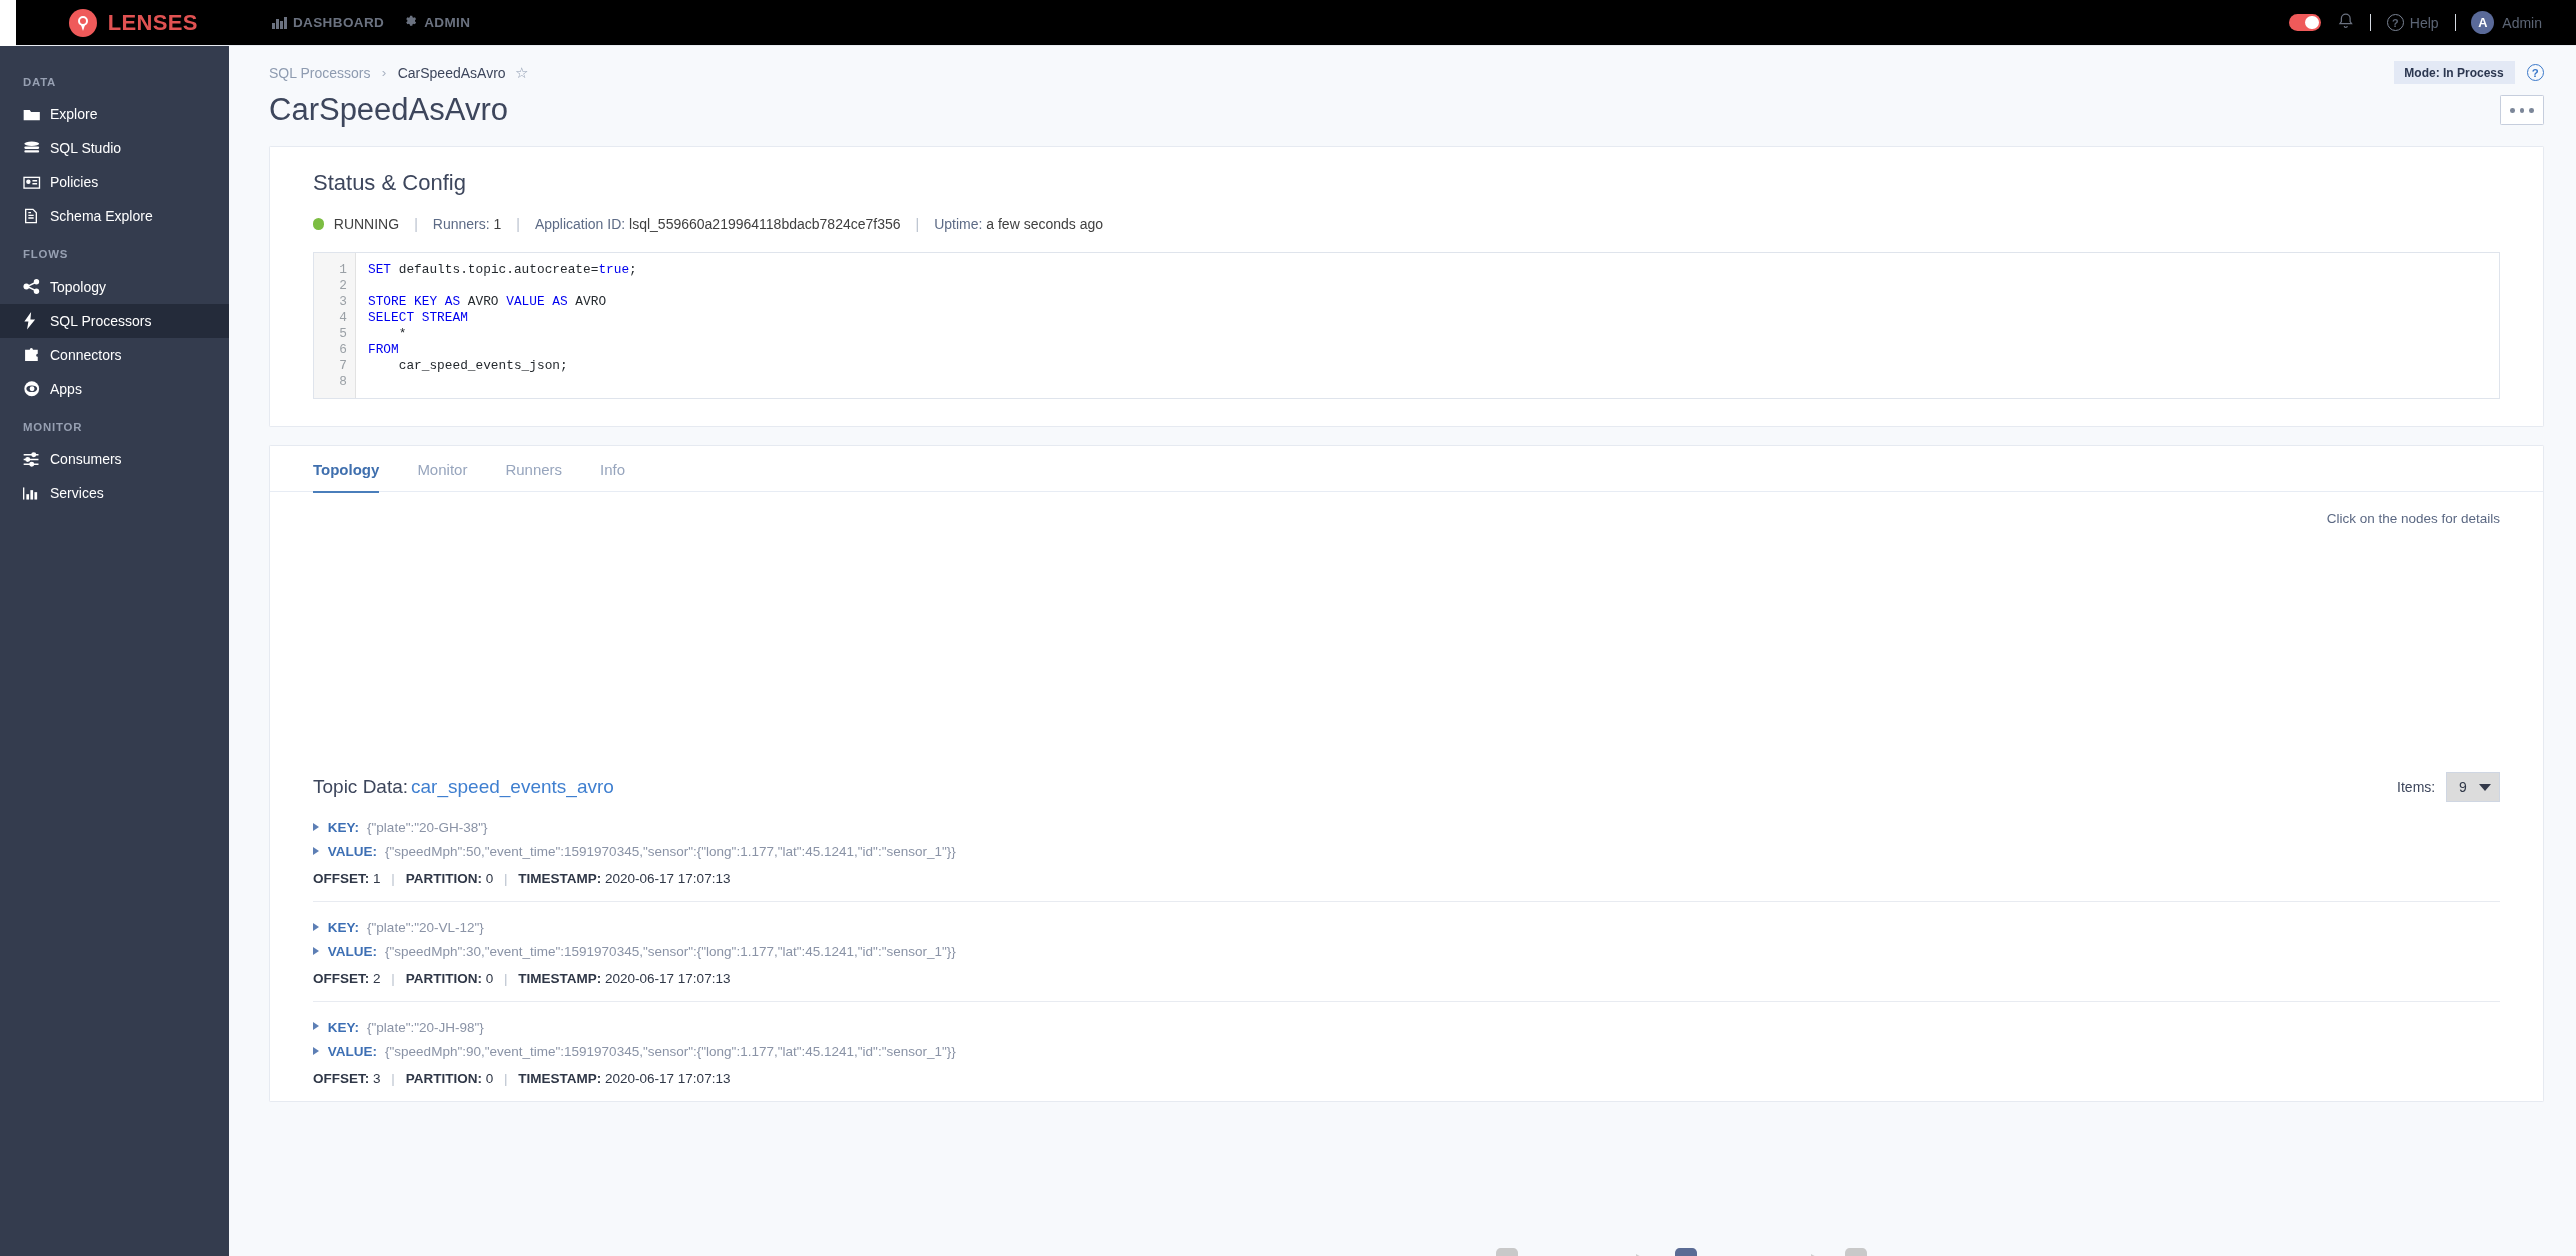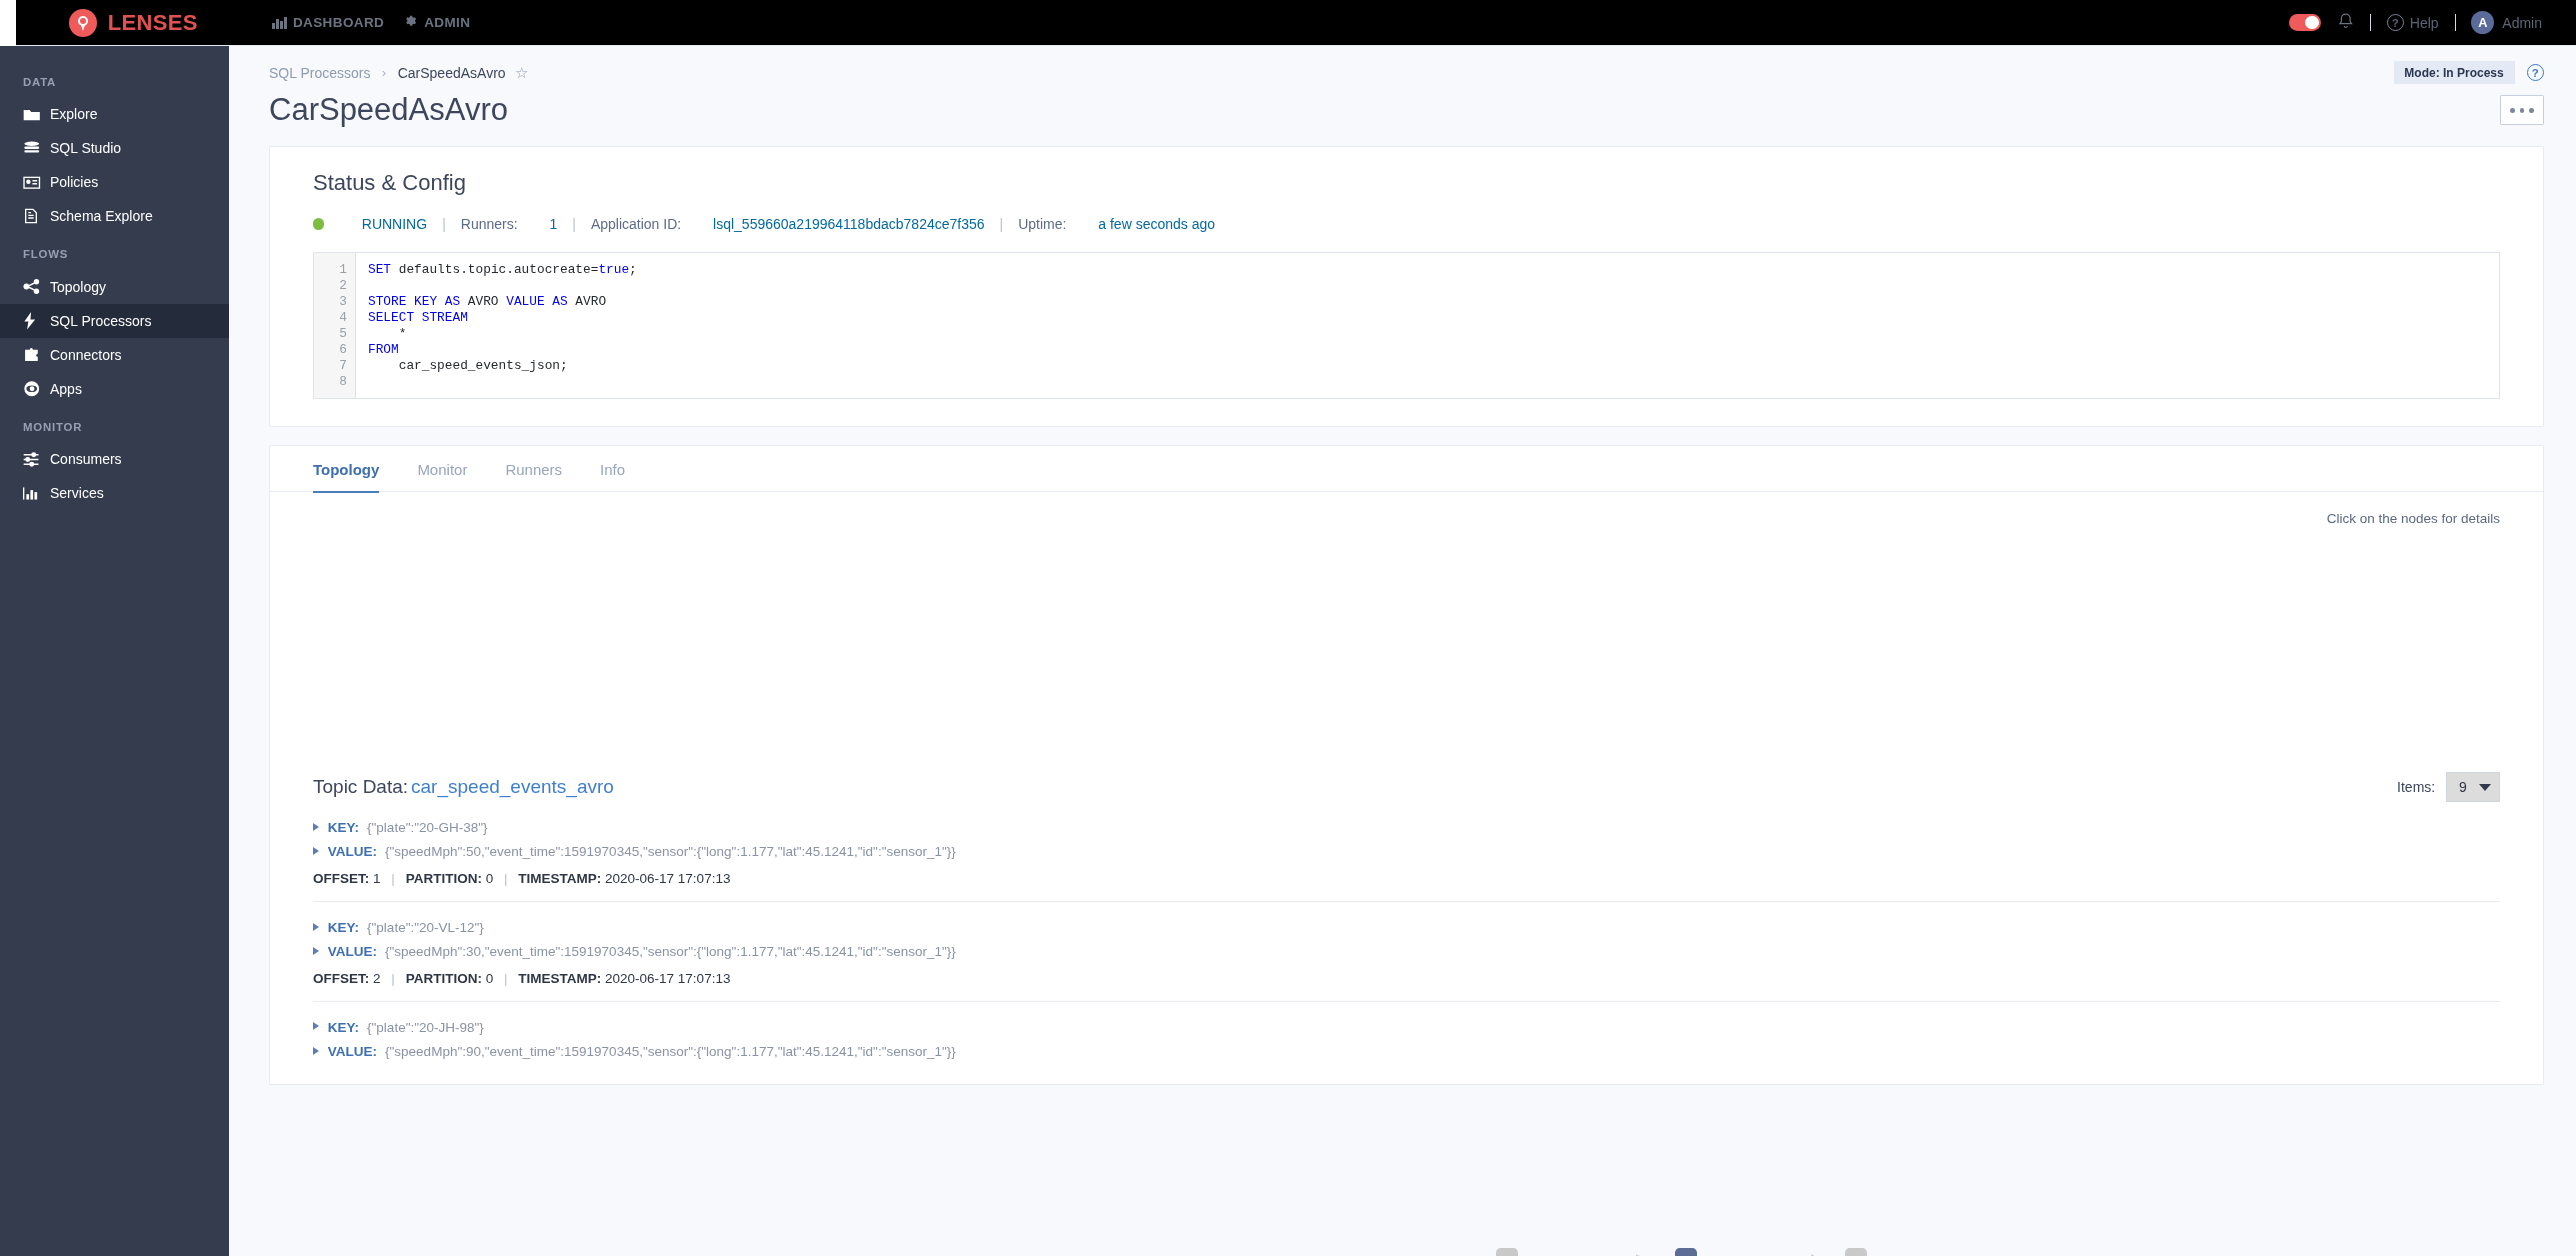--- a/index.html
+++ b/index.html
@@ -100,21 +100,21 @@
   .card {
     background: #ffffff; border: 0.7px solid #e6eaf1; margin: 17.5px 32px 0 40px;
     border-radius: 1.3px;
   }
   .card-pad { padding: 23px 43px 27px 43px; }
 
   .section-title { font-size: 22px; color: #3d465c; margin-bottom: 20px; }
   .statusline { display: flex; align-items: center; font-size: 14px; color: #3d465c; }
   .dot-green { width: 11.4px; height: 11.4px; border-radius: 50%; background: #7cbd42; margin-right: 9.4px; }
   .st-label { color: #5d6b86; }
-  .st-strong { color: #0369a1; margin-left: 28px; }
+  .st-strong { color: #404040; }
   .st-sep { color: #b9c1ce; margin: 0 15px; }
 
   
   .codeblock { margin-top: 20px; border: 0.7px solid #dfe4ec; background: #ffffff; display: flex; }
   .gutter {
     background: #f6f6f6; border-right: 0.7px solid #e2e2e2;
     padding: 8.8px 0; text-align: right; min-width: 42px;
   }
   .gutter div { color: #9aa0a6; font-family: "Liberation Mono", monospace; font-size: 12.8px; line-height: 16px; padding-right: 8px; }
   .code { padding: 8.8px 0 8.8px 12px; flex: 1; }
@@ -456,20 +456,21 @@
               <div class="kv">
                 <span class="tri"></span>
                 <span class="kv-label">KEY:</span>
                 <span class="kv-val">{"plate":"20-JH-98"}</span>
               </div>
               <div class="kv">
                 <span class="tri"></span>
                 <span class="kv-label">VALUE:</span>
                 <span class="kv-val">{"speedMph":90,"event_time":1591970345,"sensor":{"long":1.177,"lat":45.1241,"id":"sensor_1"}}</span>
               </div>
+              <div class="meta"><b>OFFSET:</b> <span class="mval">3</span><span class="msep">|</span><b>PARTITION:</b> <span class="mval">0</span><span class="msep">|</span><b>TIMESTAMP:</b> <span class="mval">2020-06-17 17:07:13</span></div>
             </div>
           </div>
       </div>
 
     </div>
   </div>
 </div>
 
 
 </body></html>

